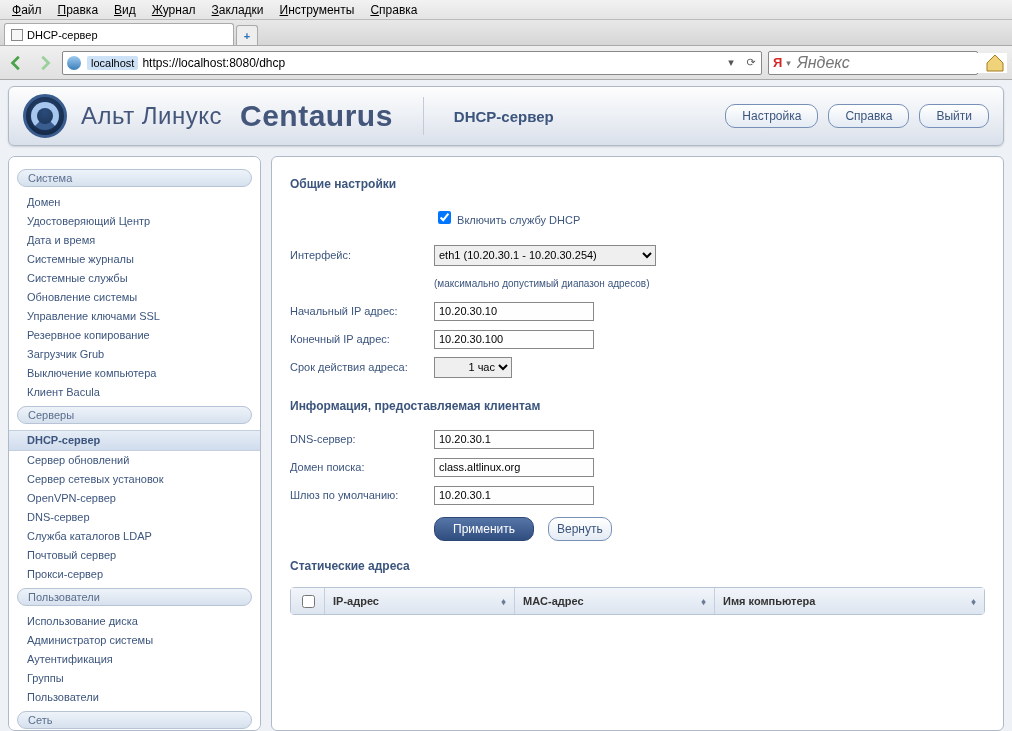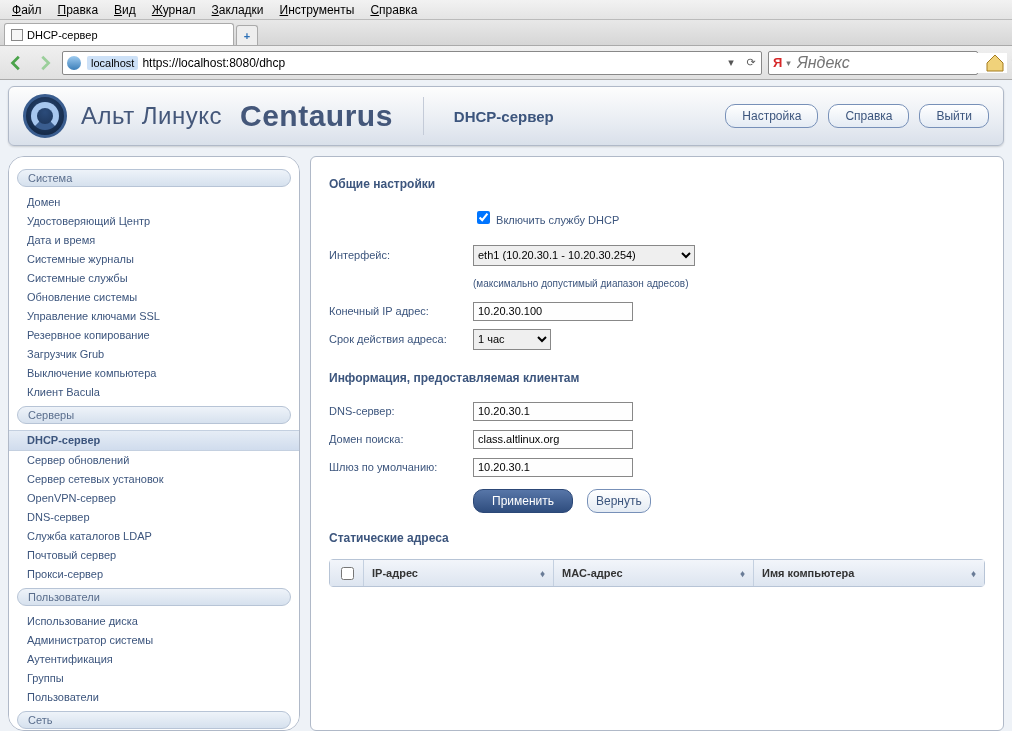--- a/index.html
+++ b/index.html
@@ -35,21 +35,21 @@
   .logo { width: 44px; height: 44px; background: radial-gradient(circle at 50% 40%, #2b4b7a, #0e1f38); border-radius: 50%; display: flex; align-items: center; justify-content: center; border: 3px solid #3a5d8f; }
   .logo-inner { width: 28px; height: 28px; border: 6px solid #a7c7ef; border-bottom-color: #3a5d8f; border-radius: 50%; }
   .brand1 { color: #44577a; font-size: 24px; font-weight: 400; letter-spacing: .5px; }
   .brand2 { color: #44577a; font-size: 30px; font-weight: bold; letter-spacing: .5px; margin-left: 4px; }
   .hsep { width: 1px; height: 38px; background: #c4cbd8; margin: 0 16px; }
   .pagetitle { color: #3c557d; font-weight: bold; font-size: 15px; flex: 1; }
   .hbtns { display: flex; gap: 10px; }
   .hbtn { border: 1px solid #7790b8; background: linear-gradient(#fff,#e4ebf4); color: #3c557d; padding: 4px 16px; border-radius: 10px; font-size: 12px; cursor: pointer; }
 
   .body { display: flex; gap: 10px; margin-top: 10px; flex: 1; overflow: hidden; }
-  .sidebar { width: 292px; background: #fff; border: 1px solid #b0b9c8; border-radius: 16px; padding: 8px 0 17px 0; overflow-y: auto; }
+  .sidebar { width: 253px; background: #fff; border: 1px solid #b0b9c8; border-radius: 7px; padding: 8px 0 17px 0; overflow-y: auto; }
   .group-head { margin: 4px 8px 6px 8px; height: 18px; background: linear-gradient(#eef3f9, #d6e1ee); border: 1px solid #b7c4d6; border-radius: 9px; padding: 0 10px; color: #5a6e8d; font-size: 11px; display: flex; align-items: center; }
   .sidebar a { display: block; padding: 2px 0 2px 18px; color: #3c557d; text-decoration: none; font-size: 11px; line-height: 15px; }
   .sidebar a.active { background: linear-gradient(#e6edf6,#d0dced); font-weight: bold; border-top: 1px solid #c4d0e0; border-bottom: 1px solid #c4d0e0; }
 
   .main { flex: 1; background: #fff; border: 1px solid #b0b9c8; border-radius: 6px; padding: 14px 18px; overflow-y: auto; color: #333; }
   .sect { color: #3c557d; font-weight: bold; font-size: 12px; margin: 6px 0 14px 0; }
   .formrow { display: flex; align-items: center; margin-bottom: 4px; min-height: 24px; }
   .flabel { width: 144px; text-align: left; color: #3c557d; font-size: 11px; padding-right: 14px; }
   .fval input[type=text] { border: 1px solid #888; height: 19px; padding: 0 4px; font-size: 11px; width: 160px; background: #fefefe; }
   .fval select { border: 1px solid #888; height: 21px; font-size: 11px; background: #efefef; }
@@ -190,27 +190,31 @@
             </select>
           </div>
         </div>
 
         <div class="formrow">
           <div class="flabel"></div>
           <div class="fval note">(максимально допустимый диапазон адресов)</div>
         </div>
 
         <div class="formrow">
+          <div class="flabel">Начальный IP адрес:</div>
+          <div class="fval"><input type="text" value="10.20.30.10" style=""></div>
+        </div>
+        <div class="formrow">
           <div class="flabel">Конечный IP адрес:</div>
           <div class="fval"><input type="text" value="10.20.30.100" style=""></div>
         </div>
         <div class="formrow">
           <div class="flabel">Срок действия адреса:</div>
           <div class="fval">
-            <select style="width:78px;">
+            <select style="width:78px;text-align:right;">
               <option>1 час</option>
             </select>
           </div>
         </div>
 
         <div class="sect" style="margin-top:20px;">Информация, предоставляемая клиентам</div>
 
         <div class="formrow">
           <div class="flabel">DNS-сервер:</div>
           <div class="fval"><input type="text" value="10.20.30.1" style=""></div>

